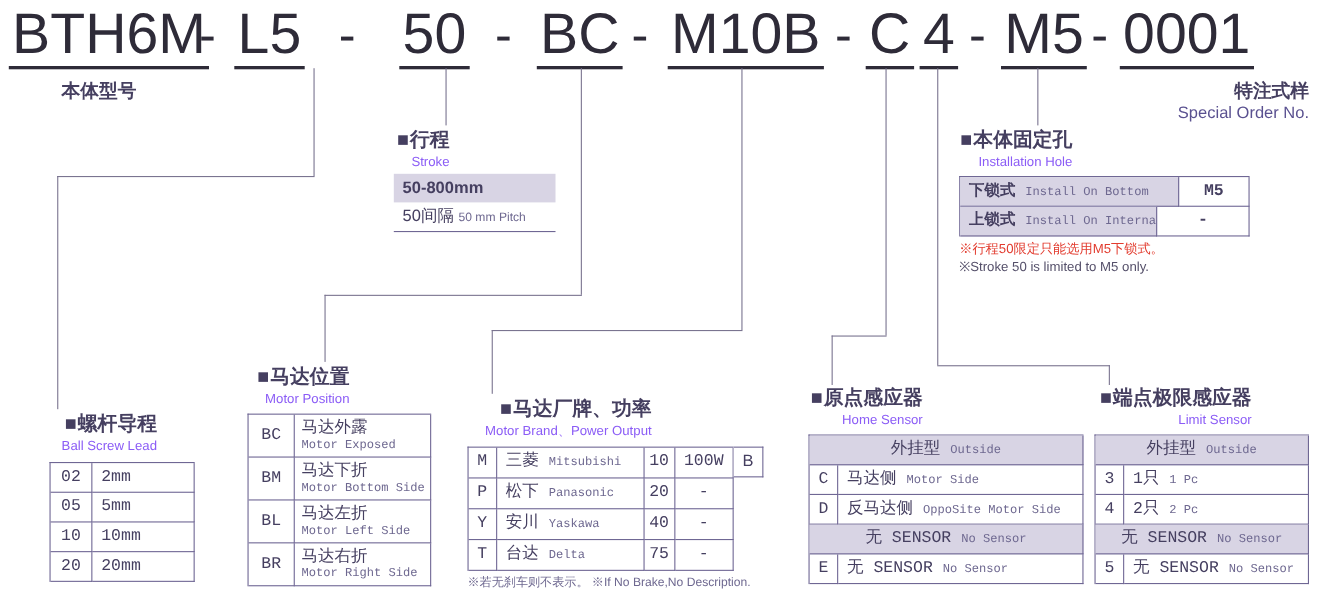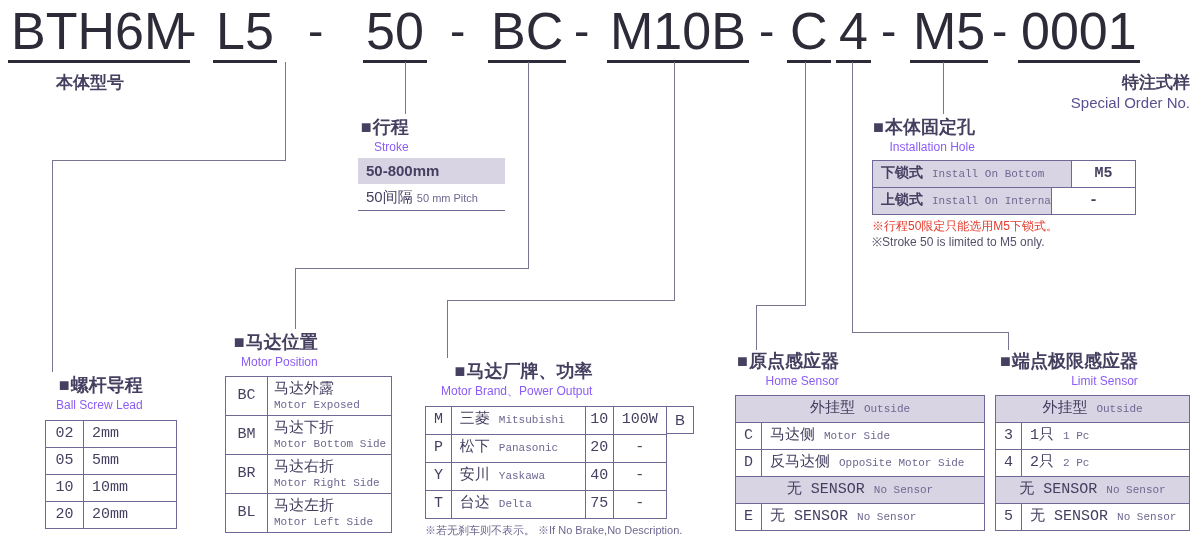--- a/index.html
+++ b/index.html
@@ -173,31 +173,31 @@
       </div>
     </div>
     <div class="tr r39">
       <div class="td codecell mp-code" style="width:42px">BM</div>
       <div class="td desc2">
         <span class="zh">马达下折</span>
         <span class="en-sm">Motor Bottom Side</span>
       </div>
     </div>
     <div class="tr r39">
+      <div class="td codecell mp-code" style="width:42px">BL</div>
+      <div class="td desc2">
+        <span class="zh">马达左折</span>
+        <span class="en-sm">Motor Left Side</span>
+      </div>
+    </div>
+    <div class="tr r39">
       <div class="td codecell mp-code" style="width:42px">BR</div>
       <div class="td desc2">
         <span class="zh">马达右折</span>
         <span class="en-sm">Motor Right Side</span>
-      </div>
-    </div>
-    <div class="tr r39">
-      <div class="td codecell mp-code" style="width:42px">BL</div>
-      <div class="td desc2">
-        <span class="zh">马达左折</span>
-        <span class="en-sm">Motor Left Side</span>
       </div>
     </div>
   </div>
 
   <div class="sec-title" style="left:425px; top:360px">
     <div class="st-zh"><span class="bullet">■</span><span>马达厂牌、功率</span></div>
     <div class="st-en">Motor Brand、Power Output</div>
   </div>
   <div class="tbl" style="left:425px; top:406px; width:242px">
     <div class="tr r28">

